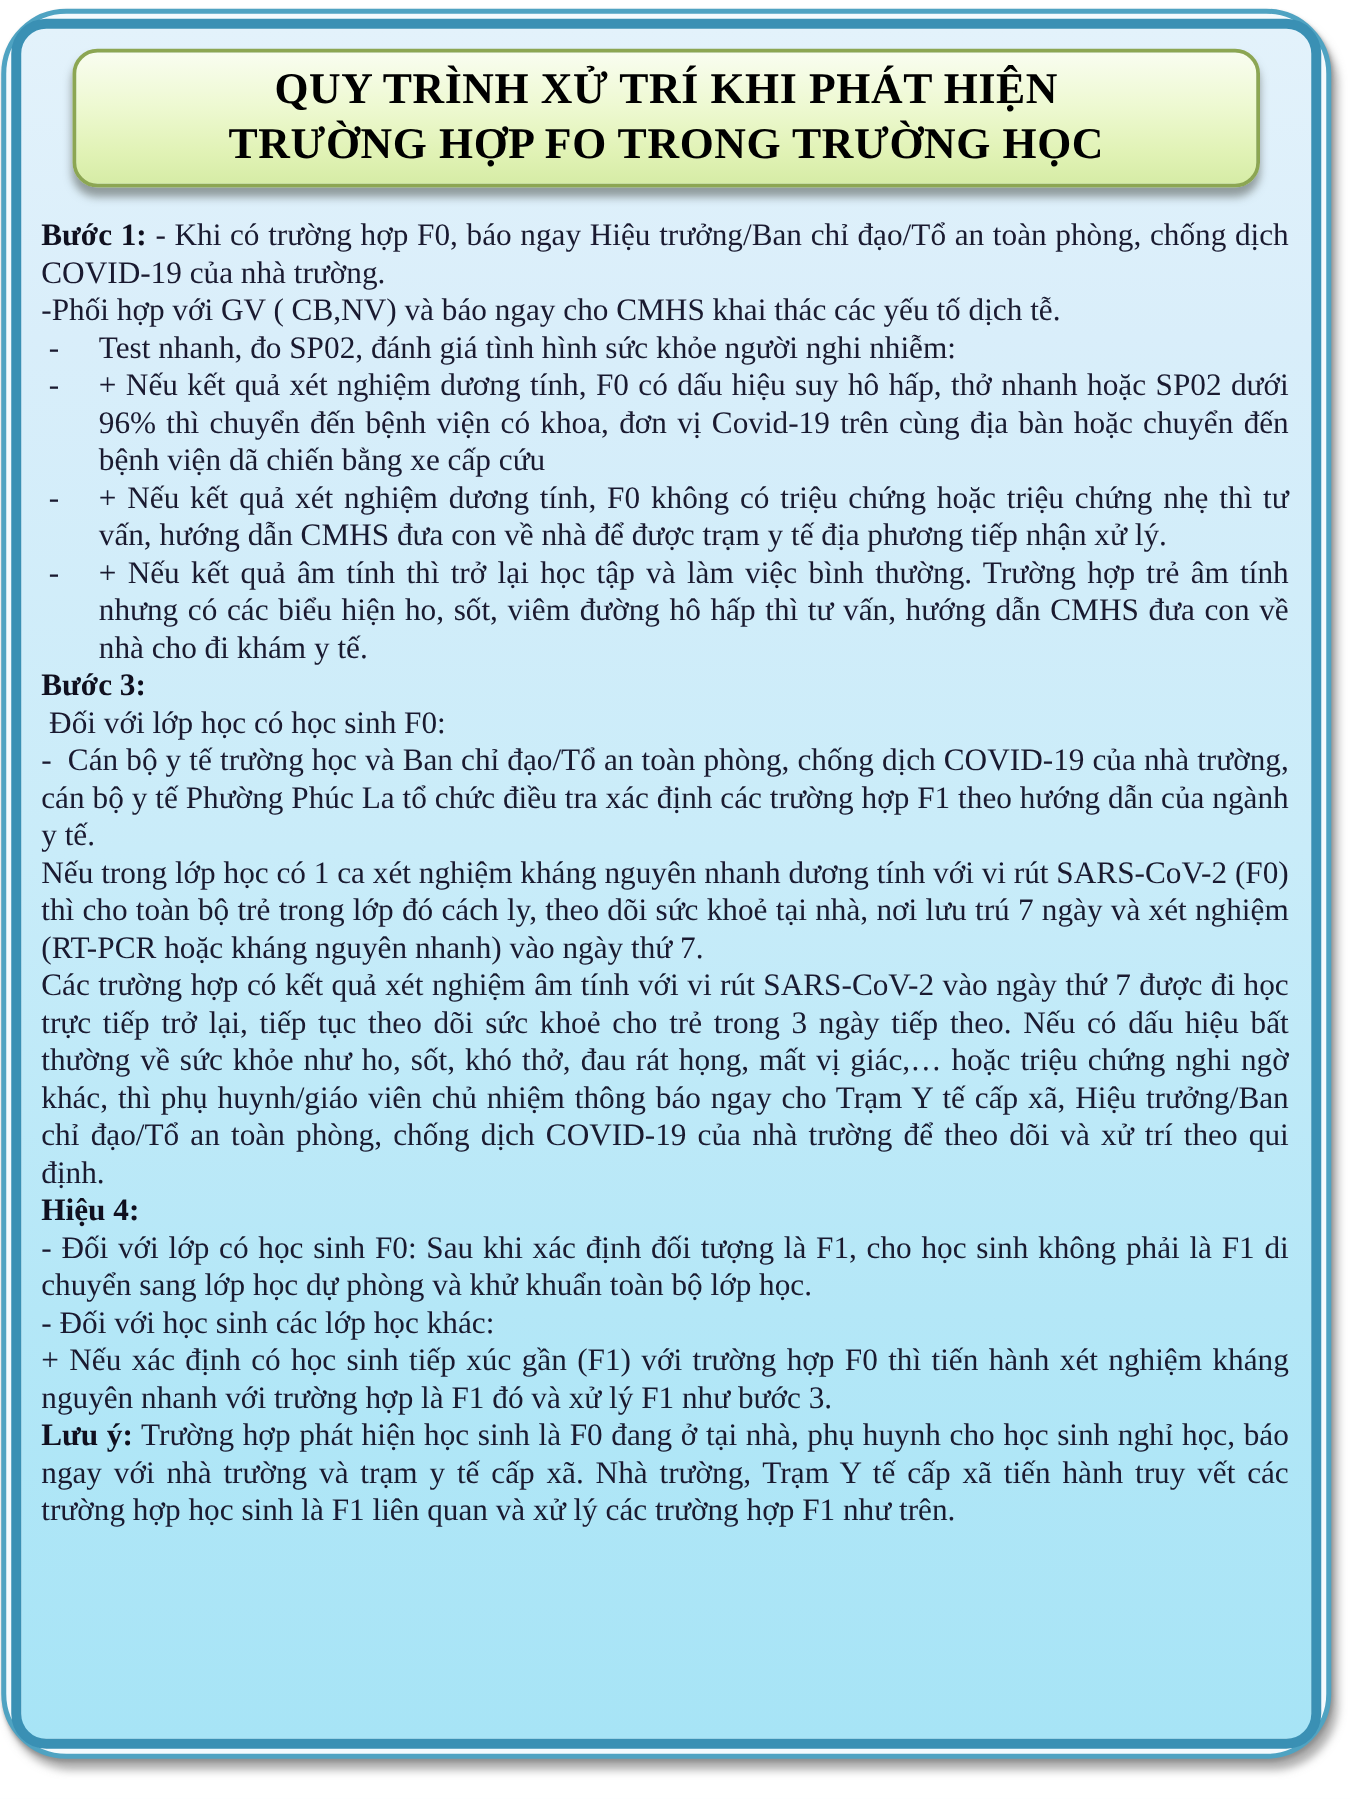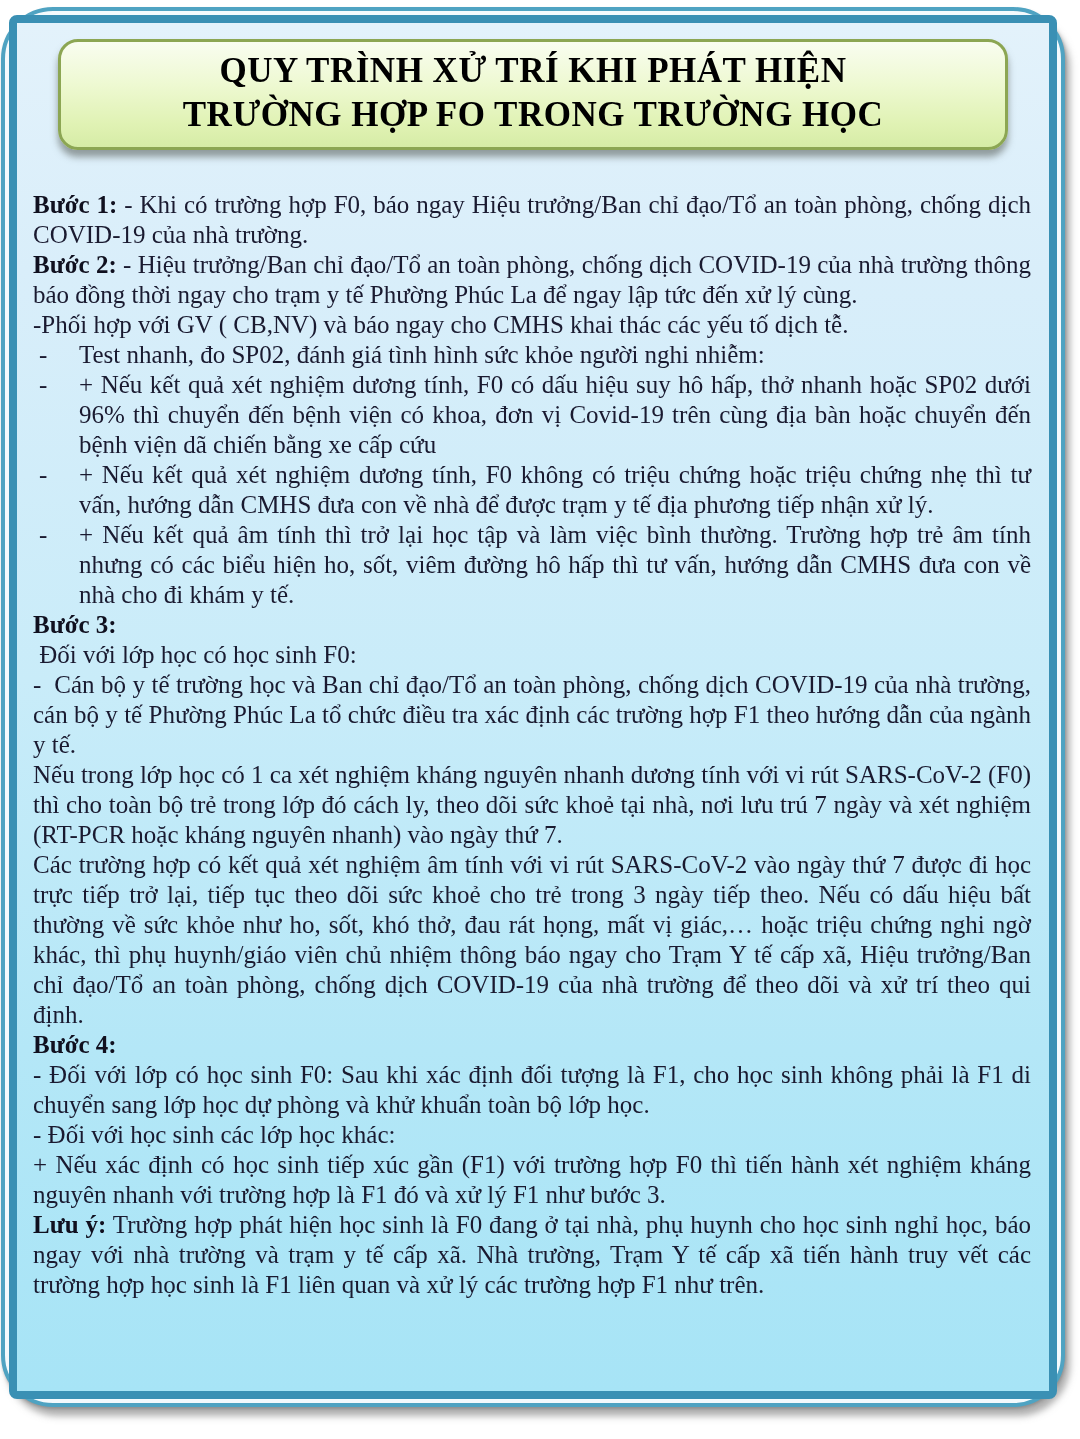--- a/index.html
+++ b/index.html
@@ -16,21 +16,21 @@
     border-radius:52px;
     background:#f4fafd;
     box-shadow:5px 9px 7px rgba(110,110,110,0.55), 1px 2px 3px rgba(90,90,90,0.4);
     box-sizing:border-box;
     padding:4px;
   }
   .frame-inner{
     width:100%;height:100%;
     box-sizing:border-box;
     border:8px solid #3a90b4;
-    border-radius:8px;
+    border-radius:28px;
     background:linear-gradient(180deg,#e3f2fb 0%,#d9eefa 18%,#c9ecf9 48%,#b4e7f7 75%,#a7e4f6 100%);
     overflow:hidden;
   }
   .content{
     box-sizing:border-box;
     width:100%;height:100%;
     padding:8px 8px 0 8px;
   }
   .title-box{
     margin:8px auto 0 auto;
@@ -45,21 +45,21 @@
   }
   .title-line{
     font-weight:bold;
     color:#000000;
     font-size:35px;
     line-height:44px;
     letter-spacing:0.5px;
     white-space:nowrap;
   }
   .doc-body{
-    margin-top:40px;
+    margin-top:24px;
     padding:0 10px 0 8px;
     color:#1a1a30;
     font-size:25px;
     line-height:30px;
   }
   .para{
     text-align:justify;
     margin:0;
   }
   .para b{color:#10101f;}
@@ -79,32 +79,31 @@
   <div class="frame-inner">
     <div class="content">
 
       <div class="title-box">
         <div class="title-line">QUY TRÌNH XỬ TRÍ KHI PHÁT HIỆN</div>
         <div class="title-line">TRƯỜNG HỢP FO TRONG TRƯỜNG HỌC</div>
       </div>
 
       <div class="doc-body" id="doc-body">
           <div class="para"><b>Bước 1:</b> - Khi có trường hợp F0, báo ngay Hiệu trưởng/Ban chỉ đạo/Tổ an toàn phòng, chống dịch COVID-19 của nhà trường.</div>
-          <div class="para"><b>Bước 2:</b> - Hiệu trưởng/Ban chỉ đạo/Tổ an toàn phòng, chống dịch COVID-19 của nhà trường thông báo đồng thời ngay cho trạm y tế Phường Phúc La để ngay lập tức đến xử lý cùng.</div>
           <div class="para">-Phối hợp với GV ( CB,NV) và báo ngay cho CMHS khai thác các yếu tố dịch tễ.</div>
           <div class="para hang"><span class="marker">-</span>Test nhanh, đo SP02, đánh giá tình hình sức khỏe người nghi nhiễm:</div>
           <div class="para hang"><span class="marker">-</span>+ Nếu kết quả xét nghiệm dương tính, F0 có dấu hiệu suy hô hấp, thở nhanh hoặc SP02 dưới 96% thì chuyển đến bệnh viện có khoa, đơn vị Covid-19 trên cùng địa bàn hoặc chuyển đến bệnh viện dã chiến bằng xe cấp cứu</div>
           <div class="para hang"><span class="marker">-</span>+ Nếu kết quả xét nghiệm dương tính, F0 không có triệu chứng hoặc triệu chứng nhẹ thì tư vấn, hướng dẫn CMHS đưa con về nhà để được trạm y tế địa phương tiếp nhận xử lý.</div>
           <div class="para hang"><span class="marker">-</span>+ Nếu kết quả âm tính thì trở lại học tập và làm việc bình thường. Trường hợp trẻ âm tính nhưng có các biểu hiện ho, sốt, viêm đường hô hấp thì tư vấn, hướng dẫn CMHS đưa con về nhà cho đi khám y tế.</div>
           <div class="para"><b>Bước 3:</b></div>
           <div class="para">&nbsp;Đối với lớp học có học sinh F0:</div>
           <div class="para">- &nbsp;Cán bộ y tế trường học và Ban chỉ đạo/Tổ an toàn phòng, chống dịch COVID-19 của nhà trường, cán bộ y tế Phường Phúc La tổ chức điều tra xác định các trường hợp F1 theo hướng dẫn của ngành y tế.</div>
           <div class="para">Nếu trong lớp học có 1 ca xét nghiệm kháng nguyên nhanh dương tính với vi rút SARS-CoV-2 (F0) thì cho toàn bộ trẻ trong lớp đó cách ly, theo dõi sức khoẻ tại nhà, nơi lưu trú 7 ngày và xét nghiệm (RT-PCR hoặc kháng nguyên nhanh) vào ngày thứ 7.</div>
           <div class="para">Các trường hợp có kết quả xét nghiệm âm tính với vi rút SARS-CoV-2 vào ngày thứ 7 được đi học trực tiếp trở lại, tiếp tục theo dõi sức khoẻ cho trẻ trong 3 ngày tiếp theo. Nếu có dấu hiệu bất thường về sức khỏe như ho, sốt, khó thở, đau rát họng, mất vị giác,… hoặc triệu chứng nghi ngờ khác, thì phụ huynh/giáo viên chủ nhiệm thông báo ngay cho Trạm Y tế cấp xã, Hiệu trưởng/Ban chỉ đạo/Tổ an toàn phòng, chống dịch COVID-19 của nhà trường để theo dõi và xử trí theo qui định.</div>
-          <div class="para"><b>Bước 4:</b></div>
+          <div class="para"><b>Hiệu 4:</b></div>
           <div class="para">- Đối với lớp có học sinh F0: Sau khi xác định đối tượng là F1, cho học sinh không phải là F1 di chuyển sang lớp học dự phòng và khử khuẩn toàn bộ lớp học.</div>
           <div class="para">- Đối với học sinh các lớp học khác:</div>
           <div class="para">+ Nếu xác định có học sinh tiếp xúc gần (F1) với trường hợp F0 thì tiến hành xét nghiệm kháng nguyên nhanh với trường hợp là F1 đó và xử lý F1 như bước 3.</div>
           <div class="para"><b>Lưu ý:</b> Trường hợp phát hiện học sinh là F0 đang ở tại nhà, phụ huynh cho học sinh nghỉ học, báo ngay với nhà trường và trạm y tế cấp xã. Nhà trường, Trạm Y tế cấp xã tiến hành truy vết các trường hợp học sinh là F1 liên quan và xử lý các trường hợp F1 như trên.</div>
         </div>
 
     </div>
   </div>
 </div>
 

